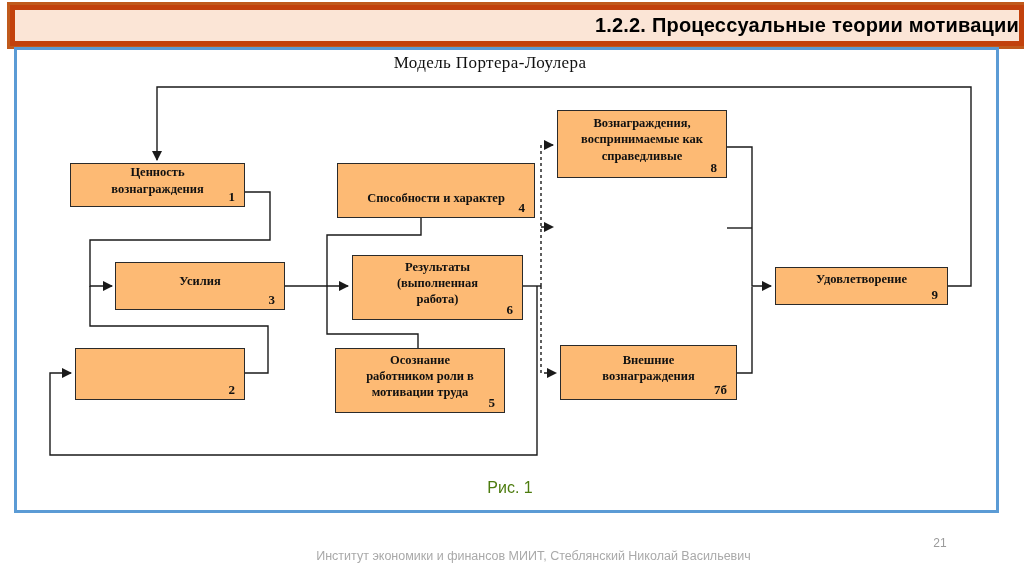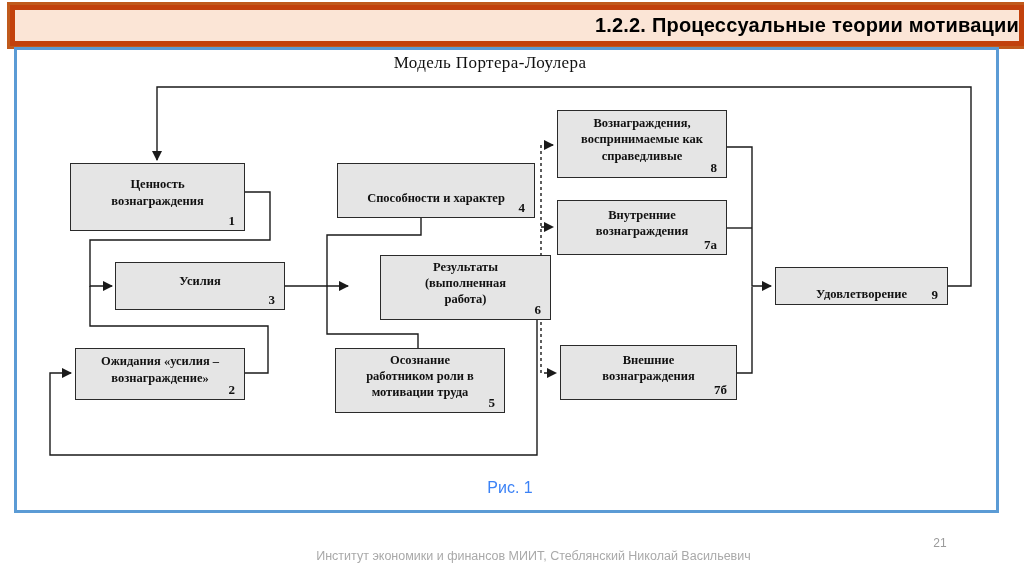--- a/index.html
+++ b/index.html
@@ -18,35 +18,35 @@
 
   
   #frame{position:absolute;left:14px;top:47px;width:985px;height:466px;
     border:3px solid var(--frame-border);background:#fff;box-sizing:border-box;}
 
   
   .serif{font-family:"Liberation Serif",serif;color:var(--text);}
   #dtitle{position:absolute;left:300px;top:53px;width:380px;text-align:center;
     font-size:17px;font-weight:400;letter-spacing:0.4px;}
   #caption{position:absolute;left:455px;top:479px;width:110px;text-align:center;
-    font-size:16px;color:#3b82f6;}
+    font-size:16px;color:#4d7c0f;}
 
   
-  .dbox{position:absolute;background:#e5e5e5;border:1.4px solid #2a2a2a;box-sizing:border-box;
+  .dbox{position:absolute;background:#fdba74;border:1.4px solid #2a2a2a;box-sizing:border-box;
     display:flex;align-items:center;justify-content:center;text-align:center;
     font-family:"Liberation Serif",serif;font-weight:bold;font-size:12.5px;line-height:1.3;
     color:var(--text);padding:2px 14px 11px 14px;}
   .dbox .num{position:absolute;right:9px;bottom:0px;font-size:13px;font-weight:bold;}
-  #box1{left:70px;top:163px;width:175px;height:68px;}
+  #box1{left:70px;top:163px;width:175px;height:44px;}
   #box4{left:337px;top:163px;width:198px;height:55px;align-items:flex-end;}
   #box8{left:557px;top:110px;width:170px;height:68px;padding:2px 18px 11px 18px;}
   #box7a{left:557px;top:200px;width:170px;height:55px;}
   #box3{left:115px;top:262px;width:170px;height:48px;}
-  #box6{left:352px;top:255px;width:171px;height:65px;padding:2px 26px 11px 26px;margin-left:28px;}
-  #box9{left:775px;top:267px;width:173px;height:38px;align-items:flex-start;padding-top:18px;}
+  #box6{left:352px;top:255px;width:171px;height:65px;padding:2px 26px 11px 26px;}
+  #box9{left:775px;top:267px;width:173px;height:38px;align-items:flex-start;padding-top:3px;}
   #box2{left:75px;top:348px;width:170px;height:52px;}
   #box5{left:335px;top:348px;width:170px;height:65px;padding:2px 22px 11px 22px;}
   #box7b{left:560px;top:345px;width:177px;height:55px;}
 
   
   #wires{position:absolute;left:0;top:0;width:1024px;height:574px;}
   #wires polyline{fill:none;stroke:var(--line);stroke-width:1.4;}
   #wires .dashed{stroke-dasharray:3 3;}
   #wires .arrowhead{fill:var(--line);}
 
@@ -89,42 +89,37 @@
     <polyline points="737,373 752,373 752,287"></polyline>
   </svg>
 
   <div id="dtitle" class="serif">Модель Портера-Лоулера</div>
 
   <div id="box1" class="dbox">
     <span>Ценность вознаграждения</span>
     <span class="num">1</span>
   </div>
   <div id="box2" class="dbox">
-    <span>Ожидания «усилия – вознаграждение»</span>
     <span class="num">2</span>
   </div>
   <div id="box3" class="dbox">
     <span>Усилия</span>
     <span class="num">3</span>
   </div>
   <div id="box4" class="dbox">
     <span>Способности и характер</span>
     <span class="num">4</span>
   </div>
   <div id="box5" class="dbox">
     <span>Осознание работником роли в мотивации труда</span>
     <span class="num">5</span>
   </div>
   <div id="box6" class="dbox">
     <span>Результаты (выполненная работа)</span>
     <span class="num">6</span>
-  </div>
-  <div id="box7a" class="dbox">
-    <span>Внутренние вознаграждения</span>
-    <span class="num">7а</span>
   </div>
   <div id="box7b" class="dbox">
     <span>Внешние вознаграждения</span>
     <span class="num">7б</span>
   </div>
   <div id="box8" class="dbox">
     <span>Вознаграждения, воспринимаемые как справедливые</span>
     <span class="num">8</span>
   </div>
   <div id="box9" class="dbox">

